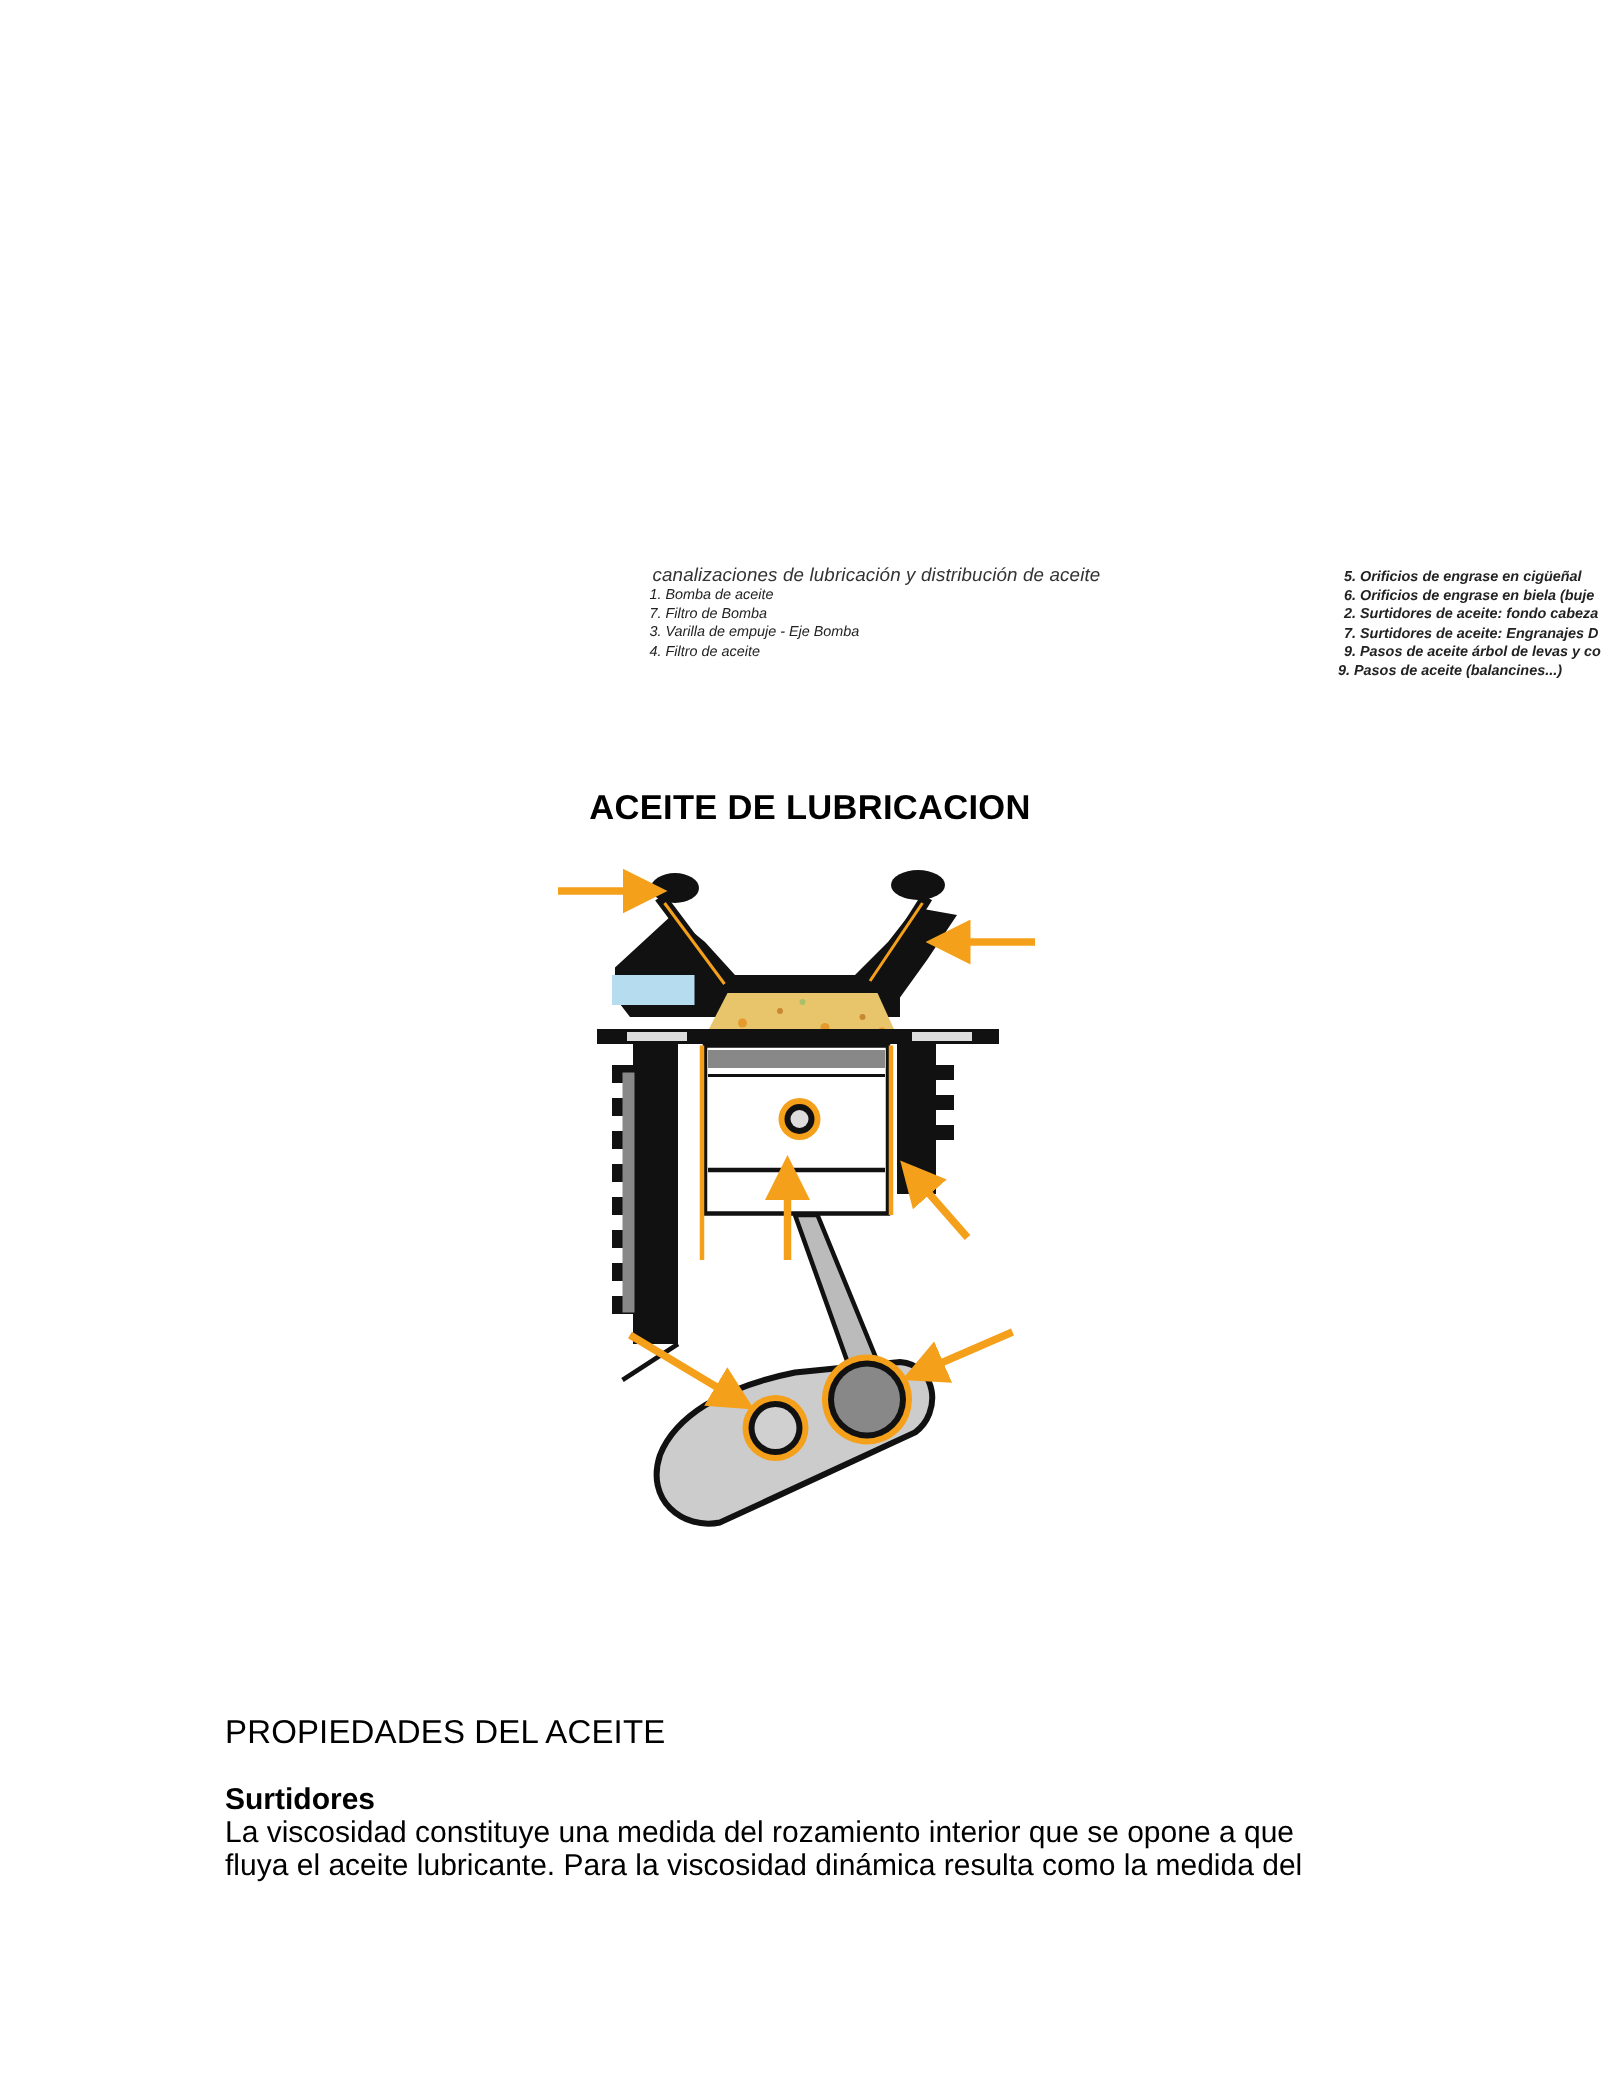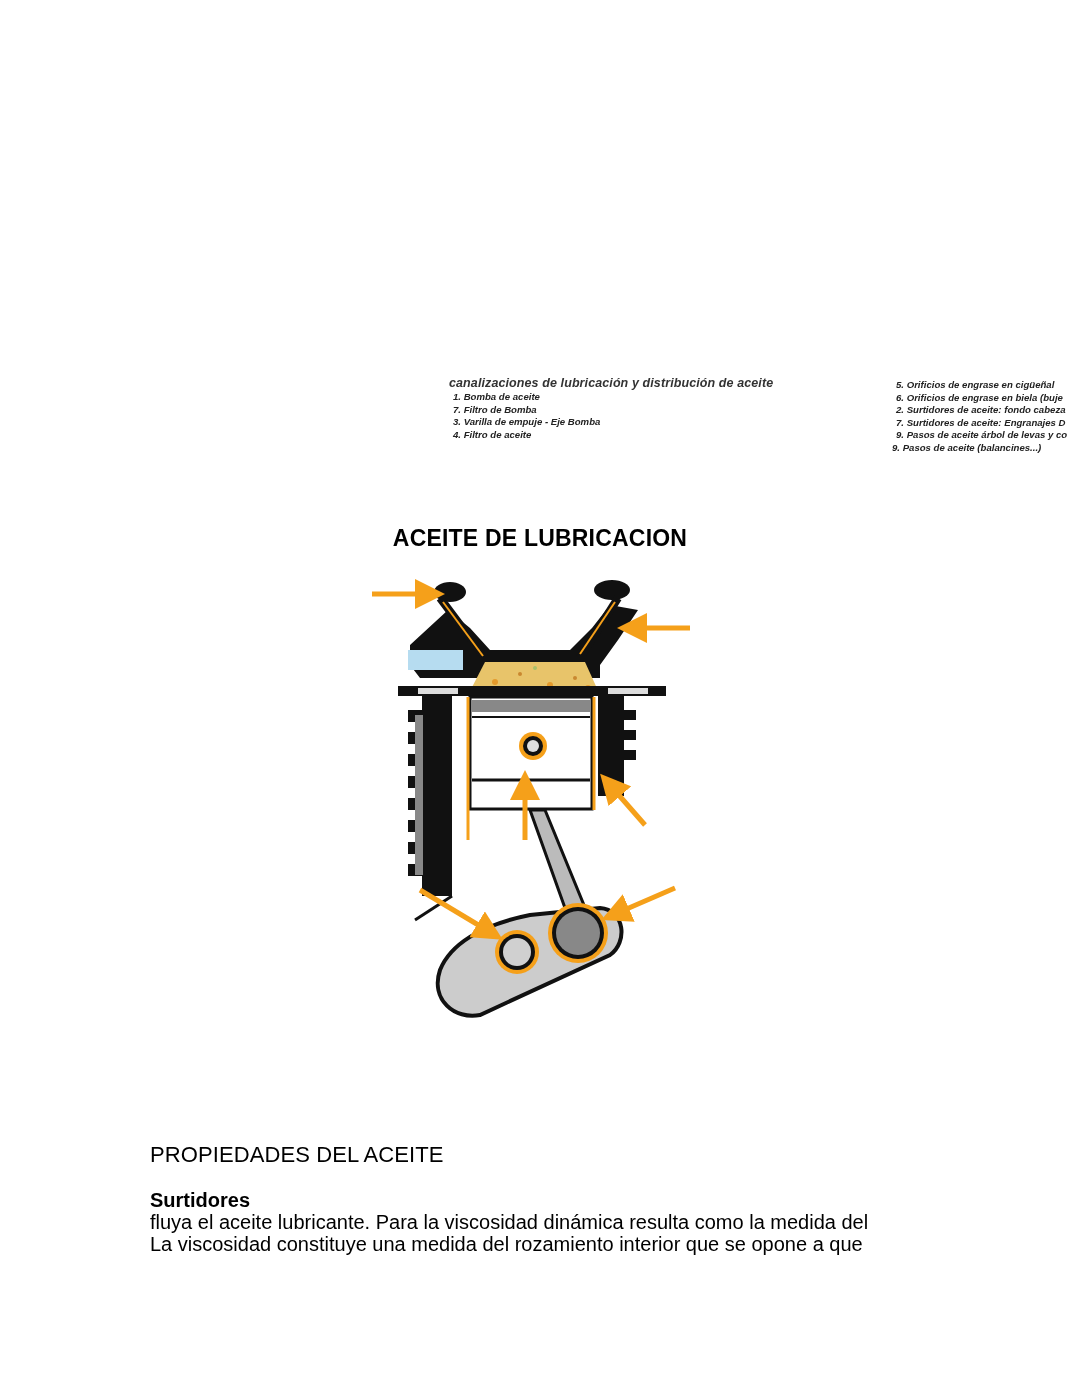--- a/index.html
+++ b/index.html
@@ -19,38 +19,37 @@
       position: absolute;
       left: 433px;
       top: 376px;
       width: 370px;
       font-family: "Liberation Sans", sans-serif;
       font-style: italic;
       color: #222;
     }
     .caption-title {
       font-size: 12.5px;
-      font-weight: bold;
+      font-weight: normal;
       color: #333;
-      margin-left: 16px;
+      margin-left: 2px;
       letter-spacing: 0.1px;
       line-height: 15px;
     }
     .caption-list {
       margin: 0;
       padding: 0;
       list-style: none;
     }
     .caption-list li {
       font-size: 9.6px;
-      font-weight: bold;
+      font-weight: normal;
       line-height: 12.6px;
       color: #222;
       white-space: nowrap;
-      margin-left: 20px;
     }
     .caption-right {
       position: absolute;
       left: 889px;
       top: 376px;
       width: 191px;
       overflow: hidden;
     }
     .caption-right li {
       font-size: 9.6px;
@@ -215,15 +214,15 @@
       <line x1="60" y1="320" x2="130" y2="362"></line>
       <line x1="315" y1="318" x2="255" y2="344"></line>
     </g>
     <line x1="165" y1="270" x2="165" y2="268" stroke="#f5a01a" stroke-width="3"></line>
   </svg>
 </div>
 
 <div class="h2">PROPIEDADES DEL ACEITE</div>
 <div class="h3">Surtidores</div>
 <div class="para">
+  <span>La viscosidad constituye una medida del rozamiento interior que se opone a que</span>
   <span>fluya el aceite lubricante. Para la viscosidad dinámica resulta como la medida del</span>
-  <span>La viscosidad constituye una medida del rozamiento interior que se opone a que</span>
 </div>
 
 </body></html>

